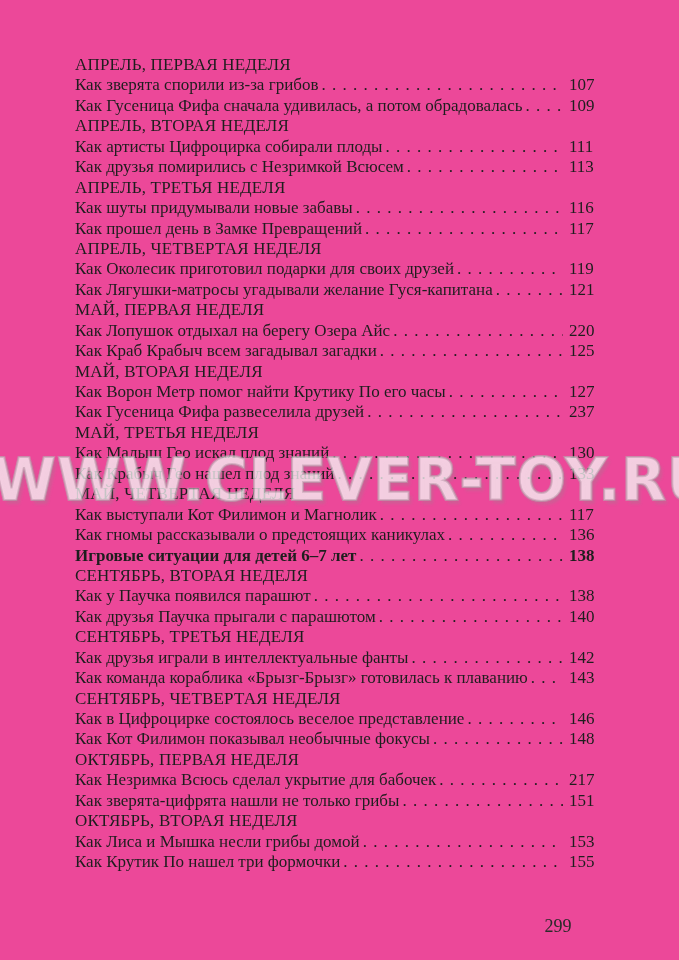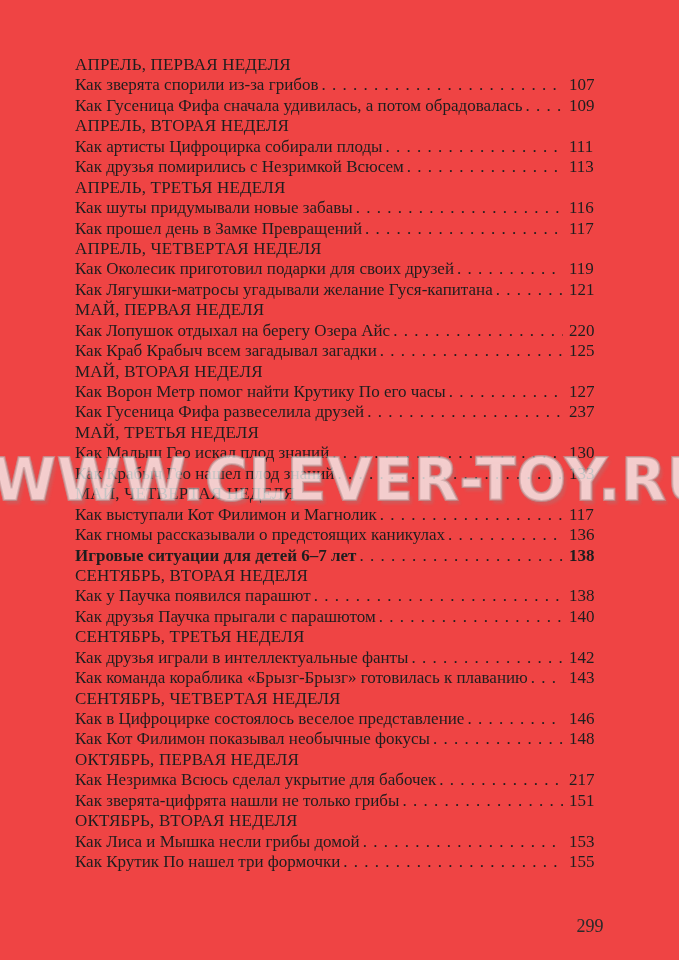--- a/index.html
+++ b/index.html
@@ -4,21 +4,21 @@
 <style>
   html, body {
     margin: 0;
     padding: 0;
     background: #ffffff;
   }
   .page {
     position: relative;
     width: 679px;
     height: 960px;
-    background: #ef4444;
+    background: #ec4899;
     overflow: hidden;
     font-family: "Liberation Serif", serif;
     color: #1e1e1e;
   }
   .toc {
     position: absolute;
     left: 75px;
     top: 55px;
     width: 524px;
   }
@@ -75,21 +75,21 @@
       -1px -1px 0 rgba(190, 190, 190, 0.35),
       1px -1px 0 rgba(190, 190, 190, 0.35),
       -1px 1px 0 rgba(190, 190, 190, 0.35);
     opacity: 0.8;
     pointer-events: none;
     transform: scaleX(1.0);
     transform-origin: left center;
   }
   .page-number {
     position: absolute;
-    left: 565px;
+    left: 533px;
     top: 915px;
     width: 50px;
     text-align: center;
     font-size: 18px;
     line-height: 22px;
     color: #2a2a2a;
   }
 </style>
 </head>
 <body>

